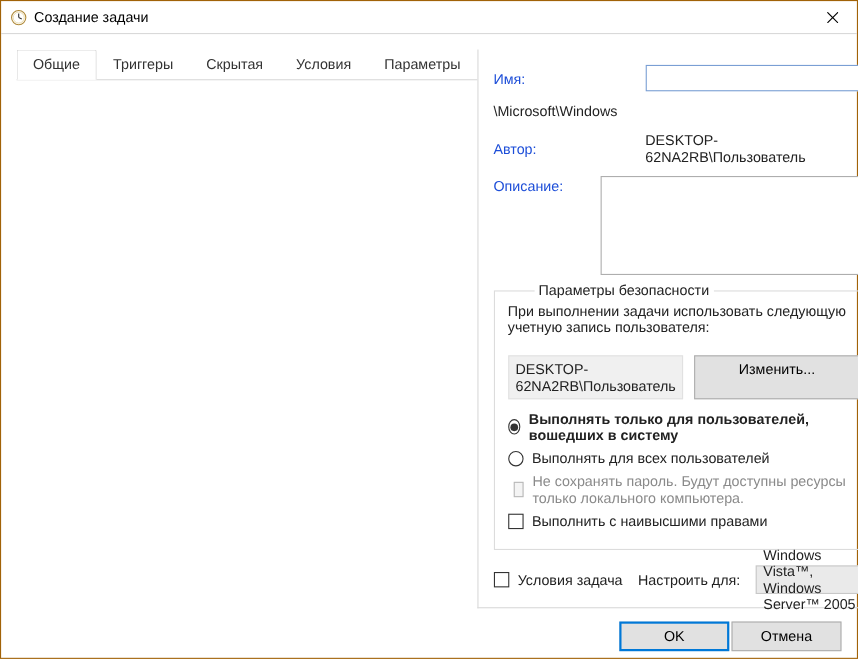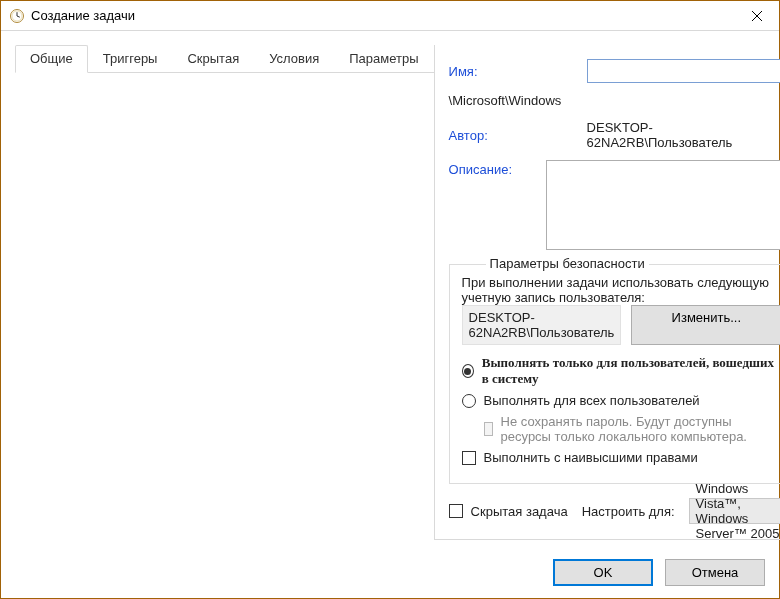--- a/index.html
+++ b/index.html
@@ -31,45 +31,45 @@
   .textbox { width: 100%; height: 24px; border: 1px solid #7a9fd4; background: #fff; padding: 2px 4px; outline: none; }
   .readonly-text { color: #222; padding: 2px 0; }
 
   .desc-row { display: flex; }
   .desc-row .label { width: 138px; color: #1d4ed8; padding-top: 2px; }
   .textarea { width: 100%; height: 90px; border: 1px solid #aeaeae; background: #fff; resize: none; padding: 2px 4px; outline: none; }
 
   
   .groupbox { margin-top: 14px; border: 1px solid #dcdcdc; padding: 10px 12px 12px; position: relative; }
   .groupbox .legend { position: absolute; top: -9px; left: 5px; background: #fff; padding: 0 4px; color: #222; margin-left: 31px; }
-  .gb-text { color: #222; margin-bottom: 0; }
+  .gb-text { color: #222; margin-bottom: 18px; }
 
   .account-row { display: flex; align-items: stretch; gap: 10px; margin-bottom: 10px; }
   .account-box { flex: 1; background: #f0f0f0; border: 1px solid #e1e1e1; padding: 4px 6px; color: #222; }
   .btn { border: 1px solid #adadad; background: #e1e1e1; padding: 4px 22px; cursor: default; color: #000; text-align: center; min-width: 150px; }
 
   .radio-row, .check-row { display: flex; align-items: center; margin: 6px 0; }
   .radio-outer { width: 14px; height: 14px; border-radius: 50%; border: 1px solid #333; margin-right: 8px; display: flex; align-items: center; justify-content: center; background: #fff; }
   .radio-inner { width: 7px; height: 7px; border-radius: 50%; background: #333; }
   .radio-label { color: #222; }
-  .radio-label.bold { font-weight: 600; font-family: Liberation Serif, serif; }
+  .radio-label.bold { font-weight: 600; }
 
   .check-outer { width: 14px; height: 14px; border: 1px solid #333; margin-right: 8px; background: #fff; display: flex; align-items: center; justify-content: center; }
   .check-outer.disabled { border-color: #b8b8b8; background: #f4f4f4; }
   .check-label { color: #222; }
   .check-label.disabled { color: #8a8a8a; }
-  .indent { margin-left: 22px; }
+  .indent { margin-left: 5px; }
 
   
   .bottom-row { display: flex; align-items: center; margin-top: 14px; gap: 14px; }
   .combobox { flex: 1; height: 26px; border: 1px solid #c8c8c8; background: #eaeaea; display: flex; align-items: center; padding: 0 6px; position: relative; color: #222; }
   .combobox .chev { position: absolute; right: 6px; top: 50%; transform: translateY(-50%); color: #5a5a5a; font-size: 10px; }
 
   
-  .buttons { height: 48px; display: flex; align-items: center; justify-content: flex-end; gap: 12px; padding: 0 14px 4px 14px; }
+  .buttons { height: 48px; display: flex; align-items: center; justify-content: flex-end; gap: 2px; padding: 0 14px 4px 14px; }
   .btn-default { border: 2px solid #0078d7; background: #e1e1e1; padding: 4px 0; min-width: 100px; text-align: center; cursor: default; }
   .btn-normal { border: 1px solid #adadad; background: #e1e1e1; padding: 5px 0; min-width: 100px; text-align: center; cursor: default; }
 
   svg { display: block; }
 </style>
 </head>
 <body>
 
 <div class="window">
 
@@ -159,21 +159,21 @@
 
         <div class="check-row">
           <span class="check-outer"></span>
           <span class="check-label">Выполнить с наивысшими правами</span>
         </div>
       </div>
 
       <div class="bottom-row">
         <div class="check-row" style="margin:0;">
           <span class="check-outer"></span>
-          <span class="check-label">Скрытая задача</span>
+          <span class="check-label">Условия задача</span>
         </div>
         <div style="color:#222;">Настроить для:</div>
         <div class="combobox">
           <span>Windows Vista™, Windows Server™ 2005</span>
           <span class="chev">▾</span>
         </div>
       </div>
 
     </div>
 

